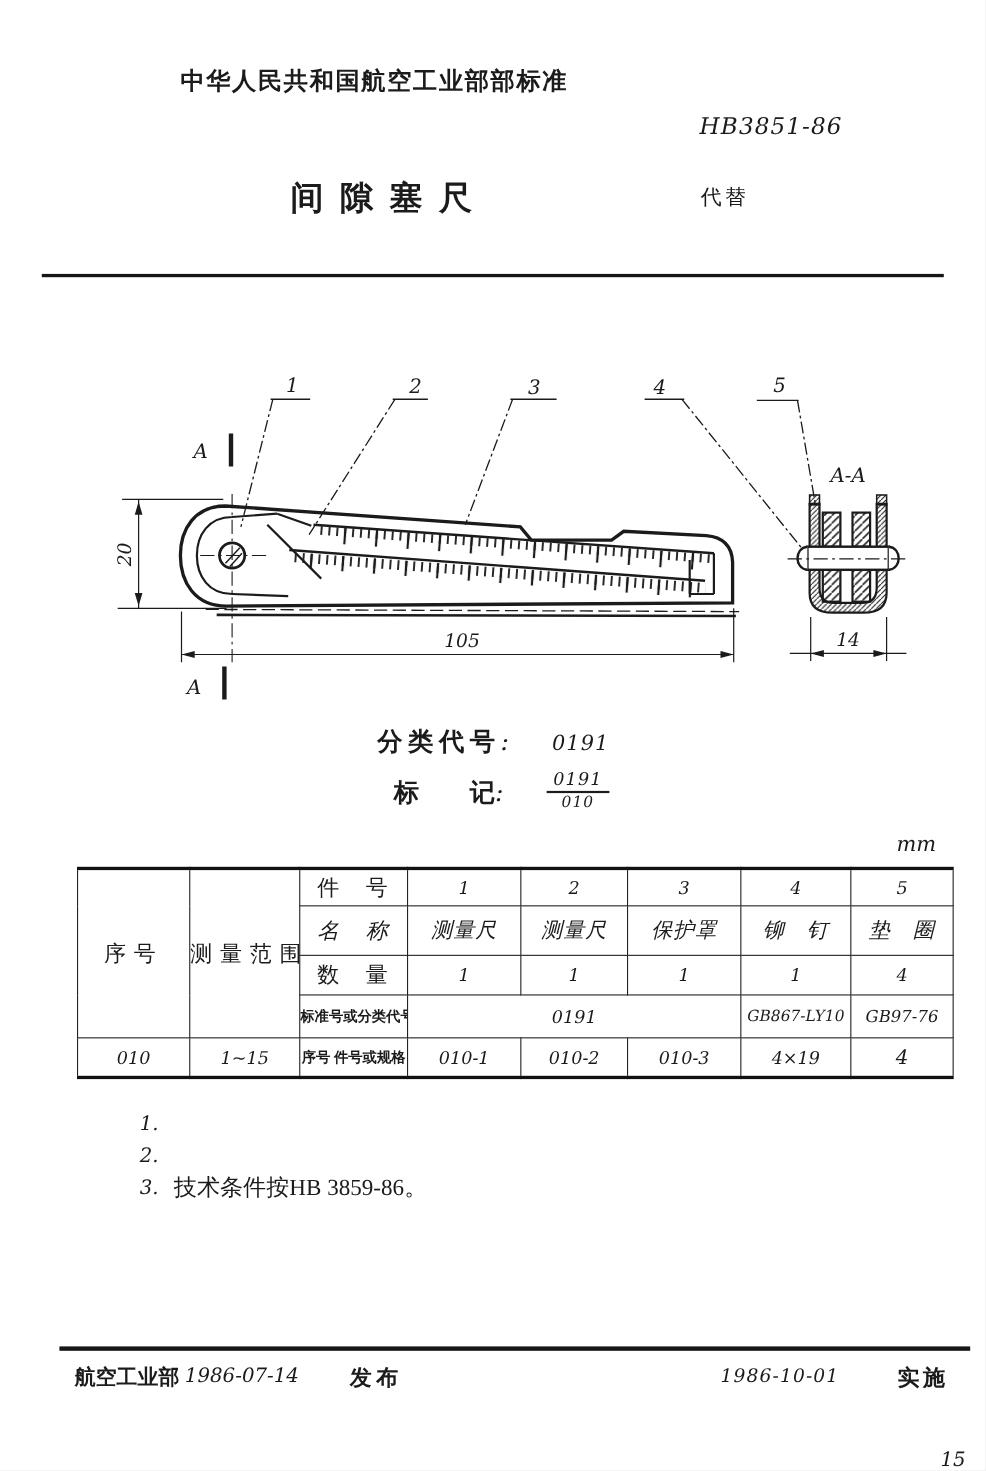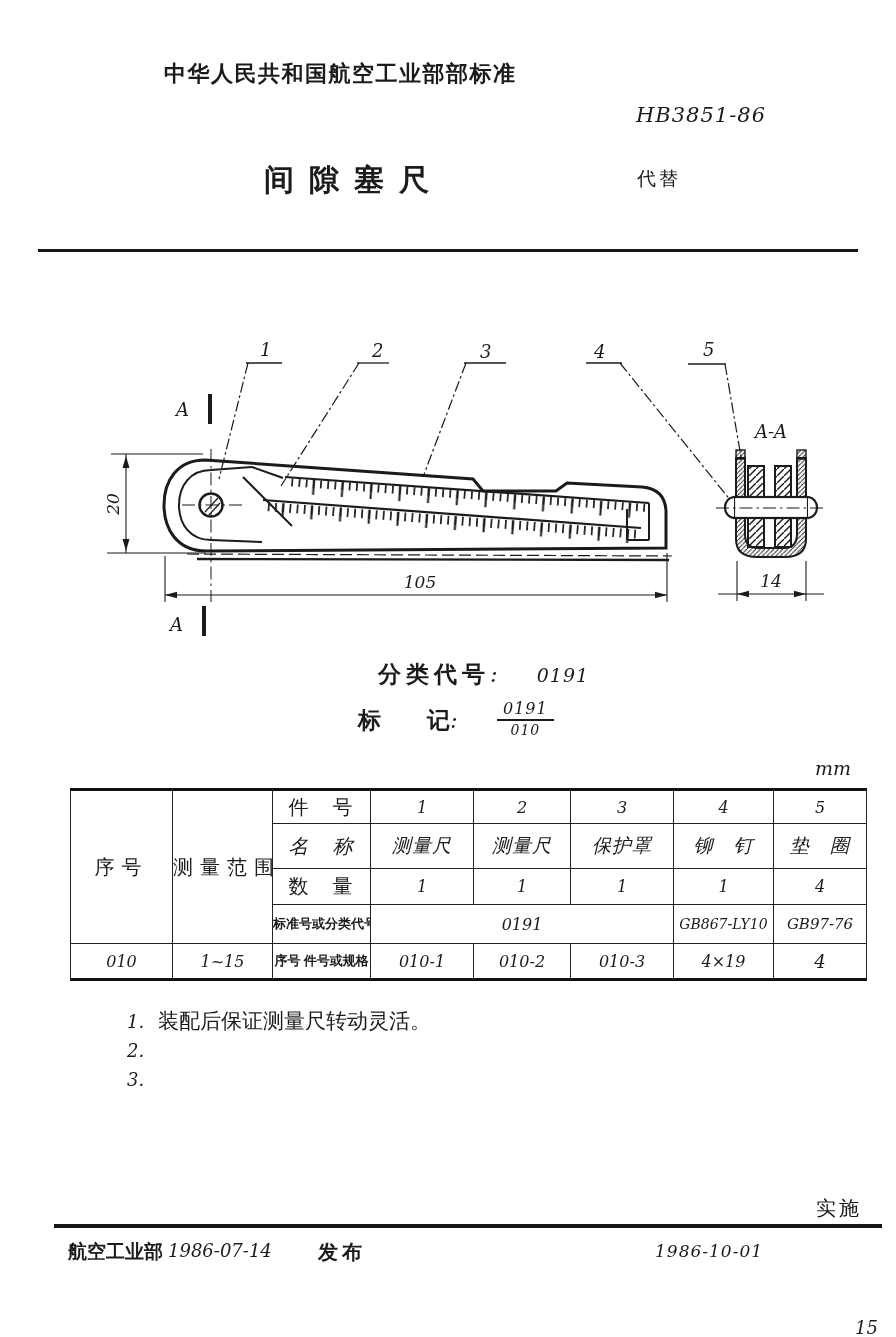--- a/index.html
+++ b/index.html
@@ -12,21 +12,21 @@
   .std-no{left:636px;top:103px;font-family:"DejaVu Serif",serif;font-style:italic;
           font-size:21px;letter-spacing:1px;}
   .doc-title{left:264px;top:160px;font-size:30px;font-weight:bold;letter-spacing:15px;white-space:nowrap;}
   .replaces{left:637px;top:166px;font-size:19px;letter-spacing:3px;}
   .rule-top{left:38px;top:249px;width:820px;height:3px;background:#161616;}
   
   .drawing{left:0;top:325px;width:896px;height:340px;}
   .dt{font-family:"DejaVu Serif",serif;font-style:italic;font-size:18px;fill:#1b1b1b;}
   .dts{font-size:17px;}
   
-  .class-row{left:378px;top:659px;font-size:23px;font-weight:600;letter-spacing:5px;white-space:nowrap;}
+  .class-row{left:343px;top:659px;font-size:23px;font-weight:600;letter-spacing:5px;white-space:nowrap;}
   .mark-row{left:358px;top:705px;font-size:23px;font-weight:600;white-space:nowrap;}
   .hand{font-family:"DejaVu Serif",serif;font-style:italic;font-weight:normal;letter-spacing:1px;}
   .class-val{font-size:19px;margin-left:38px;}
   .fraction{left:497px;top:701px;text-align:center;line-height:1;}
   .fraction .num{display:block;font-size:16px;padding:0 6px 2px 6px;border-bottom:2px solid #1b1b1b;}
   .fraction .den{display:block;font-size:14px;padding-top:2px;}
   .mm{left:815px;top:757px;font-family:"DejaVu Serif",serif;font-style:italic;font-size:19px;}
   
   table.spec{left:70px;top:788px;width:796px;border-collapse:collapse;table-layout:fixed;
              border-top:3px solid #111;border-bottom:3px solid #111;}
@@ -41,21 +41,21 @@
   
   .notes{left:127px;top:1007px;font-size:21px;line-height:29px;}
   .note-line{display:flex;}
   .note-no{font-family:"DejaVu Serif",serif;font-style:italic;width:31px;font-size:18px;}
   
   .rule-bottom{left:54px;top:1224px;width:828px;height:4px;background:#161616;}
   .f-issuer{left:68px;top:1239px;font-family:"Liberation Sans",sans-serif;font-weight:bold;font-size:19px;}
   .f-idate{left:168px;top:1240px;font-family:"DejaVu Serif",serif;font-style:italic;font-size:18px;}
   .f-publish{left:318px;top:1239px;font-family:"Liberation Sans",sans-serif;font-weight:bold;font-size:20px;letter-spacing:4px;}
   .f-impldate{left:655px;top:1241px;font-family:"DejaVu Serif",serif;font-style:italic;font-size:17px;letter-spacing:1px;}
-  .f-impl{left:816px;top:1195px;font-family:"Liberation Sans",sans-serif;font-weight:normal;font-size:20px;letter-spacing:3px;}
+  .f-impl{left:816px;top:1239px;font-family:"Liberation Sans",sans-serif;font-weight:bold;font-size:20px;letter-spacing:3px;}
   .page-no{left:855px;top:1317px;font-family:"DejaVu Serif",serif;font-style:italic;font-size:18px;}
 </style>
 </head>
 <body>
 
 <div class="page">
 
   <div class="abs org-title">中华人民共和国航空工业部部标准</div>
   <div class="abs std-no">HB3851-86</div>
   <div class="abs doc-title">间隙塞尺</div>
@@ -244,27 +244,27 @@
       <td class="val">010-3</td>
       <td class="val">4×19</td>
       <td class="val" style="font-size:18px">4</td>
     </tr>
   </tbody>
     </table>
 
   <div class="abs notes">
     <div class="note-line">
       <span class="note-no">1.</span>
-      <span>装配后保证测量尺转动灵活。</span>
     </div>
     <div class="note-line">
       <span class="note-no">2.</span>
     </div>
     <div class="note-line">
       <span class="note-no">3.</span>
+      <span>技术条件按HB 3859-86。</span>
     </div>
   </div>
 
   <div class="abs rule-bottom"></div>
   <span class="abs f-issuer">航空工业部</span>
   <span class="abs f-idate">1986-07-14</span>
   <span class="abs f-publish">发布</span>
   <span class="abs f-impldate">1986-10-01</span>
   <span class="abs f-impl">实施</span>
   <span class="abs page-no">15</span>

